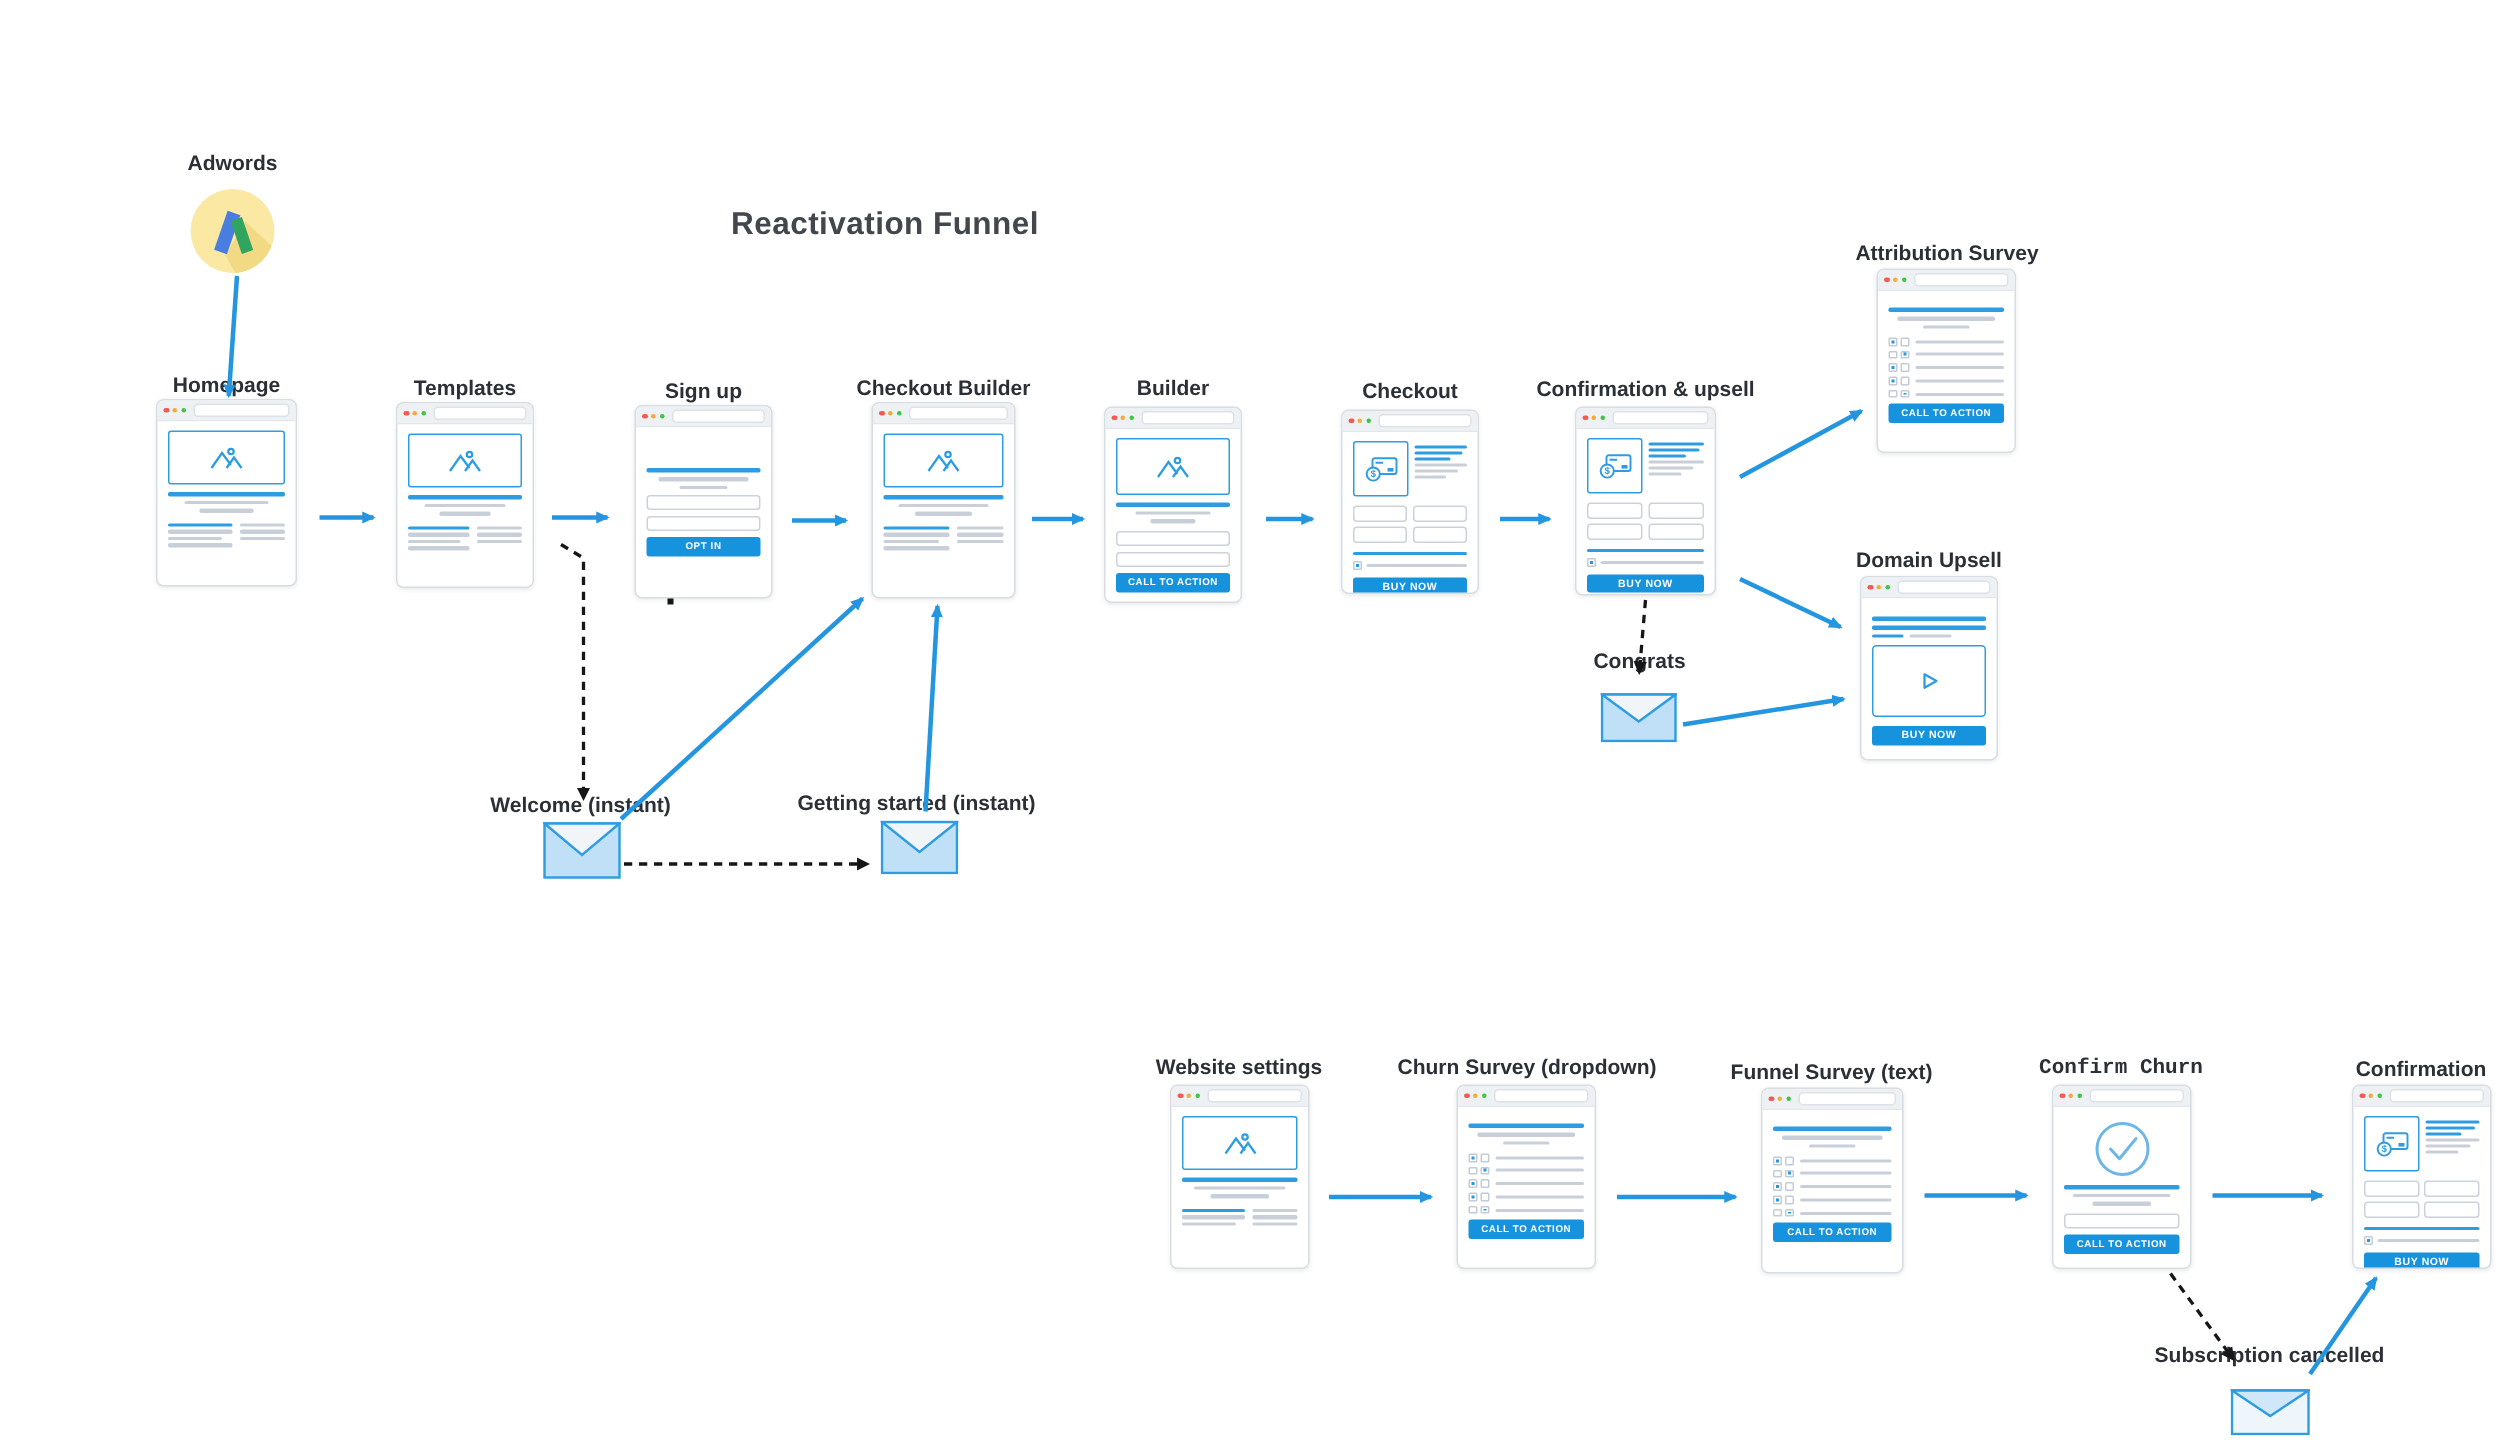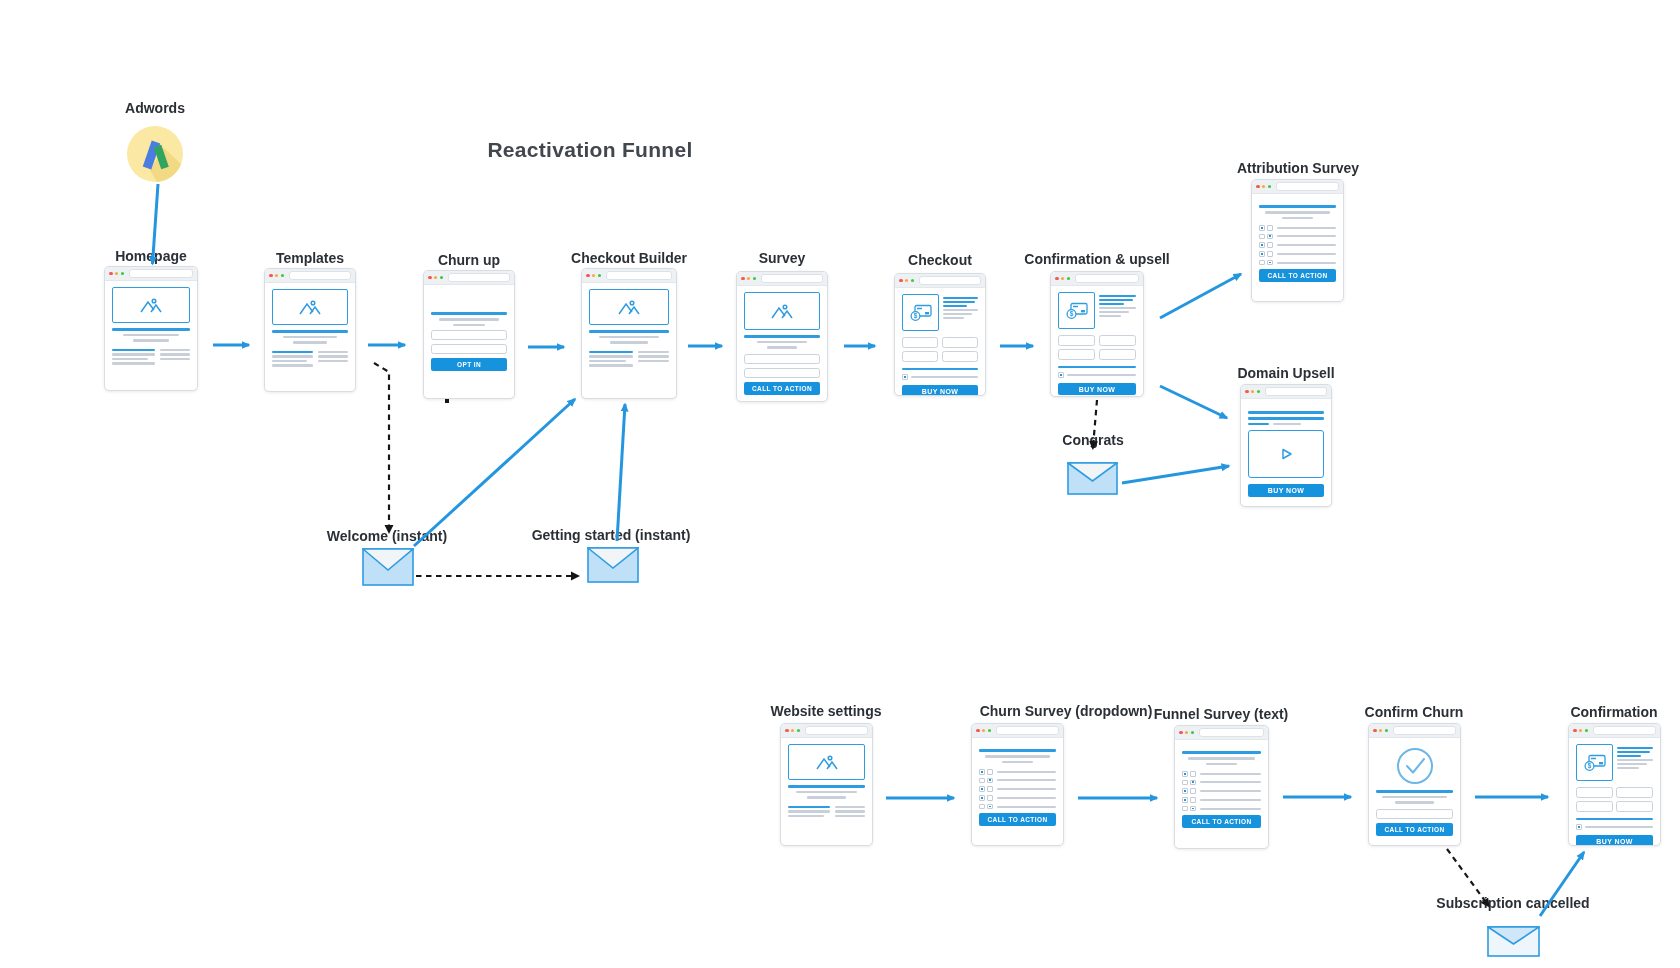--- a/index.html
+++ b/index.html
@@ -135,21 +135,21 @@
           </div>
           <div>
             <i class="ln m2"></i>
             <i class="ln m2"></i>
             <i class="ln m2"></i>
           </div>
         </div>
     </div>
   </div>
 
-  <div class="nlabel" style="left:469px;top:252px;">Churn up</div>
+  <div class="nlabel" style="left:469px;top:252px;">Sign up</div>
   <div class="win" style="left:423px;top:270px;width:92px;height:129px;">
     <div class="chrome">
         <span class="dot r"></span>
         <span class="dot y"></span>
         <span class="dot g"></span>
         <span class="url"></span>
       </div>
     <div class="wbody" style="padding-top:24px;">
       <i class="ln b t"></i>
         <i class="ln" style="width:78%"></i>
@@ -191,21 +191,21 @@
           </div>
           <div>
             <i class="ln m2"></i>
             <i class="ln m2"></i>
             <i class="ln m2"></i>
           </div>
         </div>
     </div>
   </div>
 
-  <div class="nlabel" style="left:782px;top:250px;">Survey</div>
+  <div class="nlabel" style="left:782px;top:250px;">Builder</div>
   <div class="win" style="left:736px;top:271px;width:92px;height:131px;">
     <div class="chrome">
         <span class="dot r"></span>
         <span class="dot y"></span>
         <span class="dot g"></span>
         <span class="url"></span>
       </div>
     <div class="wbody">
       <div class="hero" style="height:36px">
           <svg width="26" height="17">
@@ -409,21 +409,21 @@
           </div>
           <div>
             <i class="ln m2"></i>
             <i class="ln m2"></i>
             <i class="ln m2"></i>
           </div>
         </div>
     </div>
   </div>
 
-  <div class="nlabel" style="left:1018px;top:703px;margin-left:48px;">Churn Survey (dropdown)</div>
+  <div class="nlabel" style="left:1018px;top:703px;">Churn Survey (dropdown)</div>
   <div class="win" style="left:971px;top:723px;width:93px;height:123px;">
     <div class="chrome">
         <span class="dot r"></span>
         <span class="dot y"></span>
         <span class="dot g"></span>
         <span class="url"></span>
       </div>
     <div class="wbody" style="padding-top:8px">
       <i class="ln b t"></i>
         <i class="ln" style="width:85%"></i>
@@ -491,21 +491,21 @@
         </div>
       <div class="srow">
           <span class="cb"></span>
           <span class="cb on"></span>
           <i class="ln" style="width:80%;height:2px"></i>
         </div>
       <div class="btn">CALL TO ACTION</div>
     </div>
   </div>
 
-  <div class="nlabel" style="left:1414px;top:704px;">Confirm Churn</div>
+  <div class="nlabel" style="left:1414px;top:704px;font-family:Liberation Mono, monospace;">Confirm Churn</div>
   <div class="win" style="left:1368px;top:723px;width:93px;height:123px;">
     <div class="chrome">
         <span class="dot r"></span>
         <span class="dot y"></span>
         <span class="dot g"></span>
         <span class="url"></span>
       </div>
     <div class="wbody">
       <div class="ckcircle">
           <svg width="40" height="40">

